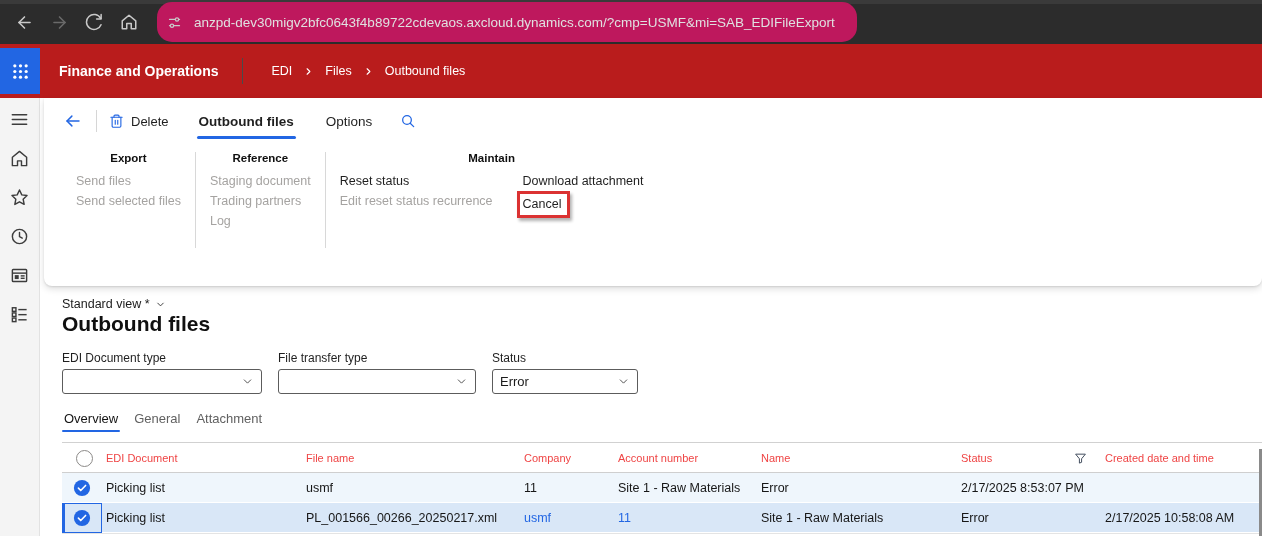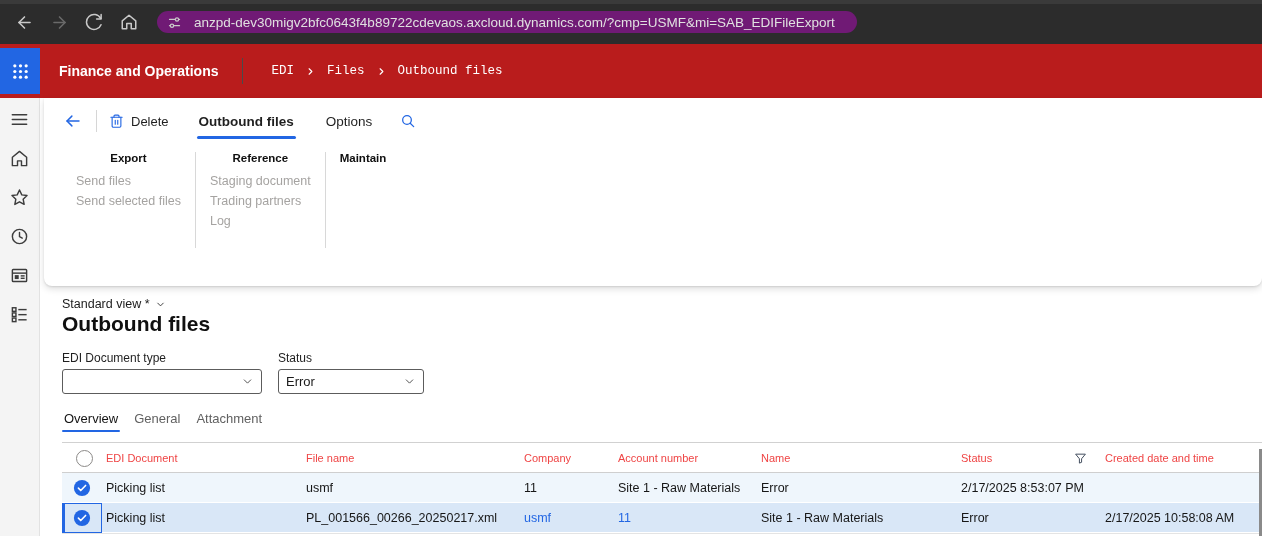--- a/index.html
+++ b/index.html
@@ -5,31 +5,31 @@
   * { box-sizing: border-box; margin: 0; padding: 0; }
   html,body { width:1262px; height:536px; overflow:hidden; }
   body { font-family:"Liberation Sans","DejaVu Sans",sans-serif; background:#fff; }
   svg { display:block; }
 
   
   .browser-bar { height:44px; background:#2c2c2c; display:flex; align-items:center; box-shadow:inset 0 4px 0 #3a3a3a; }
   .b-icon { width:32px; height:32px; margin-left:3px; display:flex; align-items:center; justify-content:center; color:#c9c9c9; border-radius:50%; }
   .b-icon:first-child { margin-left:8px; }
   .b-icon.disabled { color:#6a6a6a; }
-  .url-bar { margin-left:12px; width:700px; height:22px; background:#701a75; border-radius:15px; display:flex; align-items:center; padding:4px 6px; }
+  .url-bar { margin-left:12px; width:700px; height:40px; background:#be185d; border-radius:15px; display:flex; align-items:center; padding:4px 6px; }
   .site-icon { width:22px; height:22px; display:flex; align-items:center; justify-content:center; color:#c9c9c9; }
   .url-text { margin-left:9px; font-size:13.5px; color:#e0e0e0; white-space:nowrap; }
 
   
   .navbar { height:54px; background:#b91c1c; display:flex; align-items:center; color:#fff; }
   .waffle { width:40px; height:46px; background:#2266E3; display:flex; align-items:center; justify-content:center; }
   .app-title { font-size:14px; font-weight:bold; margin-left:19px; white-space:nowrap; }
   .nav-divider { width:1px; height:26px; background:#4a4a4a; margin-left:24px; }
   .breadcrumb { display:flex; align-items:center; margin-left:28px; font-size:12.5px; gap:11px; }
-  .crumb { color:#fff;font-family:Liberation Mono, monospace; }
+  .crumb { color:#fff; }
   .crumb-sep { color:#fff; display:flex; }
 
   
   .main { display:flex; height:446px; }
   .sidebar { width:40px; background:#f4f4f4; border-right:1px solid #e2e2e2; display:flex; flex-direction:column; align-items:center; padding-top:11px; gap:19px; flex-shrink:0; }
   .s-icon { width:20px; height:20px; color:#3c3c3c; display:flex; align-items:center; justify-content:center; }
   .content { flex:1; position:relative; background:#fff; }
 
   
   .action-card { margin-left:4px; background:#fff; border-radius:0 0 8px 8px; box-shadow:0 3px 7px rgba(0,0,0,.13), 0 1px 2px rgba(0,0,0,.1); position:relative; z-index:2; padding-bottom:38px; }
@@ -252,40 +252,61 @@
           <div class="ap-item disabled">Send selected files</div>
         </div>
         <div class="ap-group">
           <div class="ap-group-title">Reference</div>
           <div class="ap-item disabled">Staging document</div>
           <div class="ap-item disabled">Trading partners</div>
           <div class="ap-item disabled">Log</div>
         </div>
         <div class="ap-group">
           <div class="ap-group-title">Maintain</div>
+          <div class="maintain-cols">
+            <div>
+              <div class="ap-item">Reset status</div>
+              <div class="ap-item disabled">Edit reset status recurrence</div>
+            </div>
+            <div>
+              <div class="ap-item">Download attachment</div>
+              <div class="ap-item"><span class="annotated">Cancel</span></div>
+            </div>
+          </div>
         </div>
       </div>
     </div>
 
     <div class="page-head">
       <div class="view-selector">
         <span>Standard view *</span>
         <span class="chev">
           <svg width="11" height="11" viewBox="0 0 24 24" fill="none" stroke="currentColor" stroke-width="2" stroke-linecap="round" stroke-linejoin="round">
               <path d="M6 9l6 6 6-6"></path>
             </svg>
         </span>
       </div>
       <div class="page-title">Outbound files</div>
     </div>
 
     <div class="filters">
       <div class="field">
         <div class="field-label">EDI Document type</div>
         <div class="combo w200">
+          <span></span>
+          <span class="chev">
+            <svg width="13" height="13" viewBox="0 0 24 24" fill="none" stroke="currentColor" stroke-width="1.8" stroke-linecap="round" stroke-linejoin="round">
+                <path d="M6 9l6 6 6-6"></path>
+              </svg>
+          </span>
+        </div>
+      </div>
+      <div class="field">
+        <div class="field-label">File transfer type</div>
+        <div class="combo w198">
           <span></span>
           <span class="chev">
             <svg width="13" height="13" viewBox="0 0 24 24" fill="none" stroke="currentColor" stroke-width="1.8" stroke-linecap="round" stroke-linejoin="round">
                 <path d="M6 9l6 6 6-6"></path>
               </svg>
           </span>
         </div>
       </div>
       <div class="field">
         <div class="field-label">Status</div>

